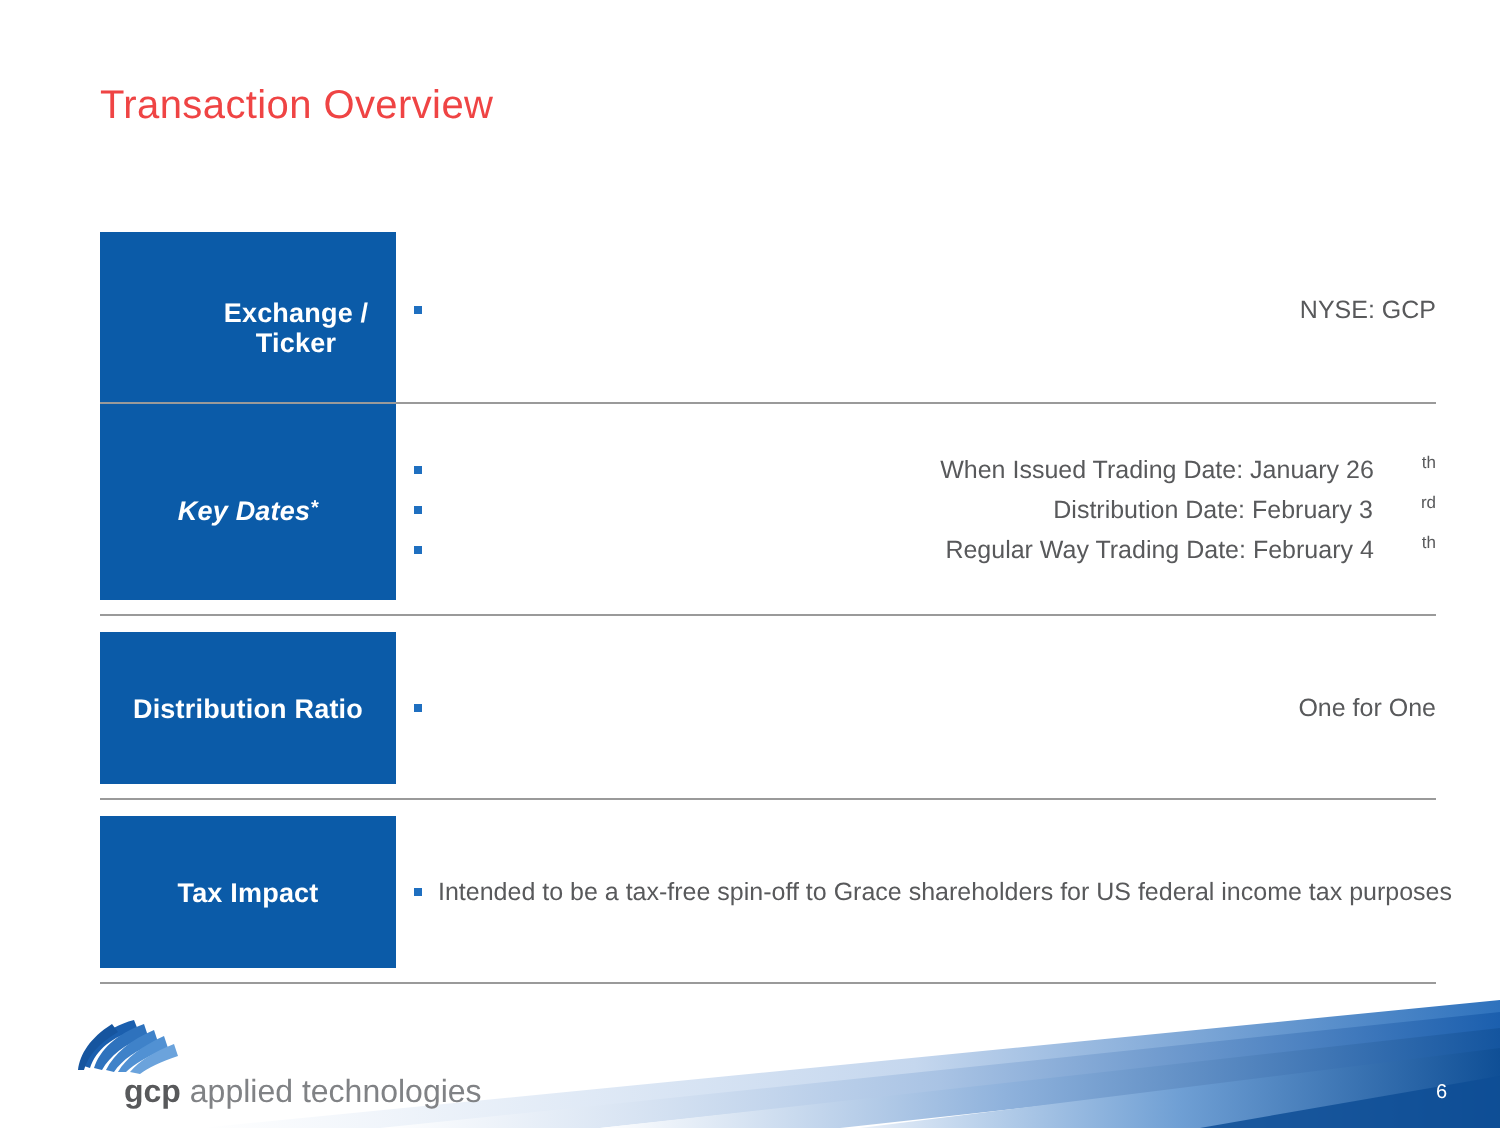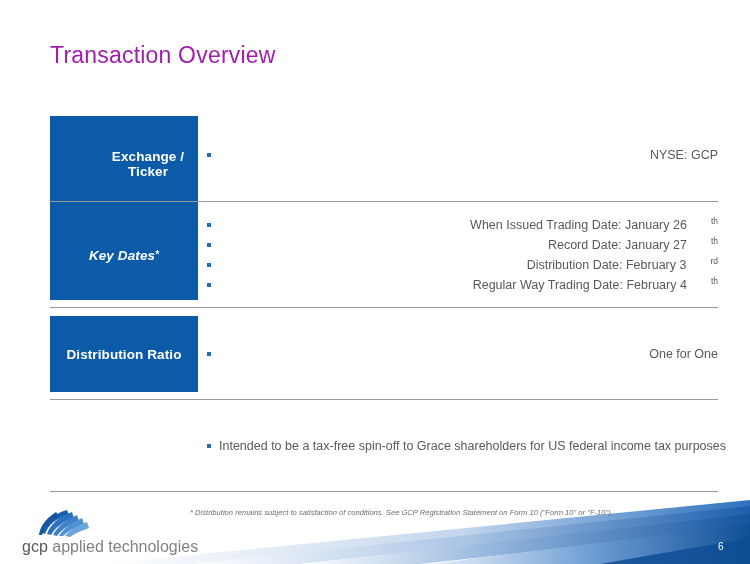--- a/index.html
+++ b/index.html
@@ -21,23 +21,23 @@
     height: 564px;
     background: #ffffff;
     overflow: hidden;
   }
 
   
   .slide-title {
     position: absolute;
     left: 50px;
     top: 42px;
-    font-size: 23px;
+    font-size: 20px;
     font-weight: 400;
-    color: #a21caf;
+    color: #ef4444;
     letter-spacing: 0.2px;
     white-space: nowrap;
   }
 
   
   .row {
     position: absolute;
     left: 50px;
     width: 668px;
   }
@@ -146,21 +146,22 @@
   .logo-text {
     position: absolute;
     left: 0;
     top: 33px;
     font-size: 16px;
     color: #808285;
     white-space: nowrap;
   }
   .logo-text b {
     color: #58595B;
-    font-weight: normal;
+    font-weight: bold;
+    margin-left: 40px;
   }
 
   
   .page-number {
     position: absolute;
     left: 718px;
     top: 541px;
     font-size: 10px;
     color: #ffffff;
     z-index: 6;
@@ -188,23 +189,20 @@
   <div class="row" style="top:210px; height:90px;">
     <div class="row-label" style="height:90px;font-style:italic;">
       <span>Key Dates</span>
         <span class="sup-star">*</span>
     </div>
     <div class="row-body">
       <div class="bullet">
         <span>When Issued Trading Date: January 26</span><sup>th</sup>
       </div>
       <div class="bullet">
-        <span>Record Date: January 27</span><sup>th</sup>
-      </div>
-      <div class="bullet">
         <span>Distribution Date: February 3</span><sup>rd</sup>
       </div>
       <div class="bullet">
         <span>Regular Way Trading Date: February 4</span><sup>th</sup>
       </div>
     </div>
   </div>
   <div class="rule" style="top:307px;"></div>
 
   <div class="row" style="top:316px; height:76px;">
@@ -213,29 +211,31 @@
     </div>
     <div class="row-body">
       <div class="bullet">
         <span>One for One</span>
       </div>
     </div>
   </div>
   <div class="rule" style="top:399px;"></div>
 
   <div class="row" style="top:408px; height:76px;">
+    <div class="row-label" style="height:76px;">
+      <span>Tax Impact</span>
+    </div>
     <div class="row-body">
       <div class="bullet">
         <span>Intended to be a tax-free spin-off to Grace shareholders for US federal income tax purposes</span>
       </div>
     </div>
   </div>
   <div class="rule" style="top:491px;"></div>
 
-  <div class="footnote">* Distribution remains subject to satisfaction of conditions. See GCP Registration Statement on Form 10 ("Form 10" or "F-10").</div>
 
   <div class="swoosh-wrap">
     <svg width="750" height="70" viewBox="0 0 750 70" preserveAspectRatio="none">
       <defs>
         <linearGradient id="g1" x1="0" y1="0" x2="1" y2="0">
           <stop offset="0" stop-color="#ffffff"></stop>
           <stop offset="0.55" stop-color="#C5D7EE"></stop>
           <stop offset="1" stop-color="#2E72BD"></stop>
         </linearGradient>
         <linearGradient id="g2" x1="0" y1="0" x2="1" y2="0">

